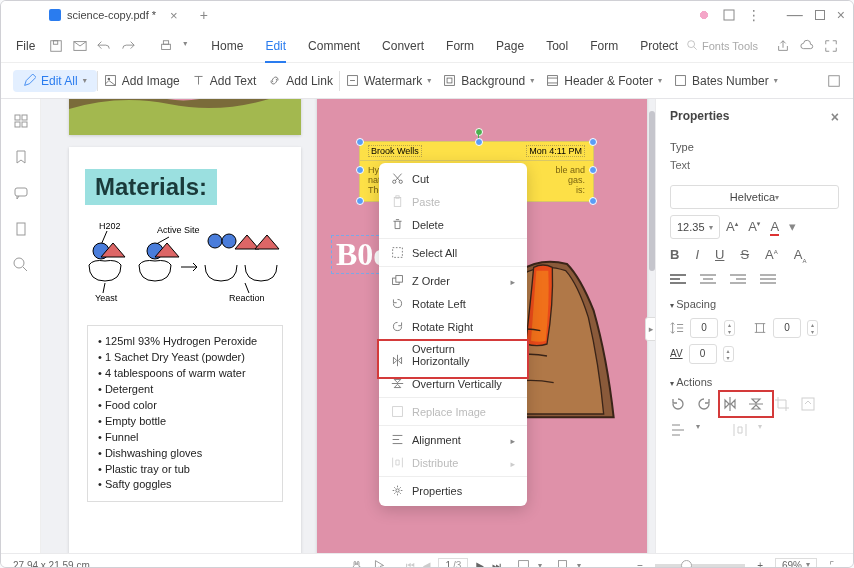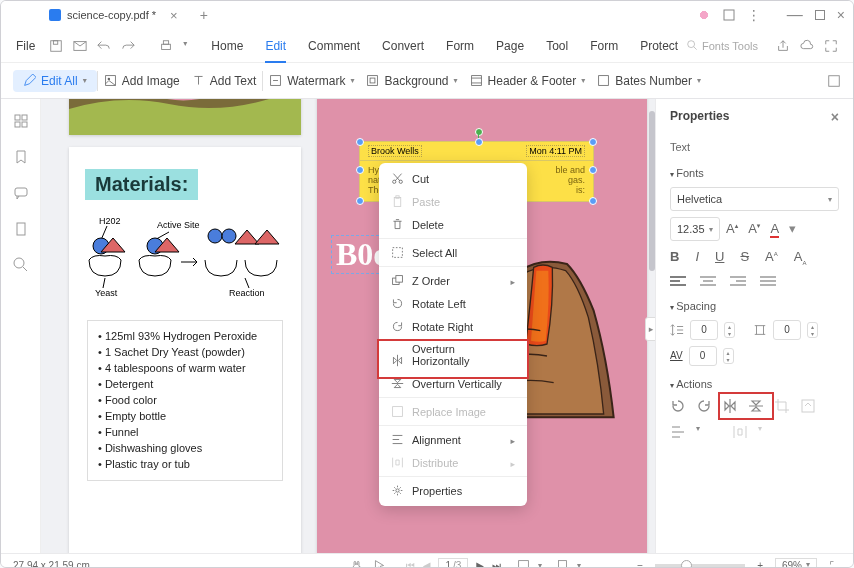--- a/index.html
+++ b/index.html
@@ -27,21 +27,21 @@
 .tool-caret { font-size: 8px; color: #888; }
 .divider { width: 1px; height: 20px; background: #e0e0e0; }
 .main { display: flex; height: 454px; }
 .left-sidebar { width: 40px; background: #fff; display: flex; flex-direction: column; align-items: center; gap: 20px; padding-top: 14px; color: #999; border-right: 1px solid #eee;}
 .left-sidebar svg { width: 16px; height: 16px; }
 .canvas { flex: 1; background: #f0f1f4; position: relative; overflow: hidden; }
 .page { position: absolute; background: #fff; box-shadow: 0 1px 3px rgba(0,0,0,0.15); }
 .page1 { left: 28px; top: -60px; width: 232px; height: 96px; background: #df91a9; overflow: hidden; }
 .page2 { left: 28px; top: 48px; width: 232px; height: 450px; }
 .page3 { left: 276px; top: -30px; width: 330px; height: 530px; background: #df91a9; position: absolute; }
-.materials-hdr { background: #9be0e0; color: #1a3a3a; font-weight: 900; font-size: 20px; padding: 4px 10px; margin: 22px 16px 0; display: inline-block; }
+.materials-hdr { background: #9be0e0; color: #1a3a3a; font-weight: 900; font-size: 24px; padding: 4px 10px; margin: 22px 16px 0; display: inline-block; }
 .chem-diagram { margin: 14px 8px; font-size: 9px; }
 .materials-list { margin: 8px 18px; font-size: 11px; color: #222; line-height: 1.45; border: 1px solid #ddd; padding: 8px 10px; }
 .sticky { position: absolute; left: 42px; top: 72px; width: 235px; background: #fde047; border: 1px solid #d9c766; font-size: 9px; }
 .sticky-hdr { display: flex; justify-content: space-between; padding: 3px 8px; border-bottom: 1px solid #d9c766; font-size: 9px; }
 .sticky-body { padding: 4px 8px 6px; color: #7a6410; }
 .handle { position: absolute; width: 8px; height: 8px; background: #5b9df6; border: 1px solid #fff; border-radius: 50%; }
 .rot-handle { position: absolute; width: 8px; height: 8px; background: #4caf50; border: 1px solid #fff; border-radius: 50%; }
 .boo-text { position: absolute; left: 14px; top: 166px; font-size: 32px; color: #fff; font-family: cursive; font-weight:600; border:1px dashed #7aa9e8; padding:0 4px;}
 .volcano-pipe { position:absolute; left:150px; top:340px; width:2px; height:78px; background:#222;}
 .context-menu { position: absolute; left: 378px; top: 162px; width: 148px; background: #fff; border-radius: 6px; box-shadow: 0 4px 16px rgba(0,0,0,0.18); padding: 4px 0; font-size: 11px; z-index: 100; }
@@ -54,21 +54,21 @@
 .scrollbar { position: absolute; right: 0; top: 12px; width: 6px; height: 160px; background: #c5c5cc; border-radius: 3px; }
 .word-badge { position: absolute; right: 18px; top: 16px; width: 18px; height: 18px; background: #3b6fc9; border-radius:50%; display:flex; align-items:center; justify-content:center; color:#fff; font-size:9px; font-weight:bold; border:2px solid #fff; box-shadow:0 1px 3px rgba(0,0,0,0.2);}
 .right-arrow { position: absolute; right: -2px; top: 218px; width: 12px; height: 24px; background: #fff; border: 1px solid #ddd; border-radius: 3px 0 0 3px; display:flex; align-items:center; justify-content:center; color:#888; font-size:9px;}
 .properties { width: 198px; background: #fff; border-left: 1px solid #eaeaec; padding: 10px 14px; font-size: 11px; color: #444; position: relative; }
 .prop-title { font-size: 12px; font-weight: 600; margin-bottom: 16px; display:flex; justify-content:space-between;}
 .prop-close { color:#888; font-size:14px;}
 .prop-label { font-size: 11px; color: #555; margin-bottom: 6px; }
 .prop-value { font-size: 11px; color: #666; margin-bottom: 14px; }
 .prop-section { font-size: 11px; color: #555; margin: 12px 0 8px; }
 .prop-section::before { content: "▾ "; font-size: 8px; }
-.prop-select { width: 100%; height: 24px; border: 1px solid #ddd; border-radius: 3px; padding: 0 6px; font-size: 11px; background:#fff; display:flex; align-items:center; justify-content:space-between; margin-bottom:6px;}
+.prop-select { width: 100%; height: 24px; border: 1px solid #ddd; border-radius: 3px; padding: 0 18px; font-size: 11px; background:#fff; display:flex; align-items:center; justify-content:center; margin-bottom:6px;}
 .prop-row { display: flex; gap: 6px; align-items: center; margin-bottom: 8px; }
 .prop-num { width: 50px; height: 24px; border: 1px solid #ddd; border-radius: 3px; display:flex; align-items:center; padding:0 6px; font-size:11px; justify-content:space-between;}
 .font-tools { display: flex; gap: 10px; color: #666; }
 .font-tools span { font-size: 13px; }
 .align-tools { display: flex; gap: 14px; color: #888; margin:6px 0 10px;}
 .spacing-row { display:flex; align-items:center; gap:6px; margin-bottom:6px;}
 .spacing-row svg{width:14px;height:14px;}
 .spacing-input { width:28px; height:20px; border:1px solid #ddd; border-radius:3px; font-size:10px; text-align:center; display:flex;align-items:center;justify-content:center;}
 .spinner { display:flex; flex-direction:column; border:1px solid #ddd; border-radius:3px;}
 .spinner div{font-size:6px; padding:0 3px; color:#888;}
@@ -176,20 +176,26 @@
         <circle cx="6" cy="6" r="1.5" fill="#666"></circle>
         <path d="M2 12l4-4 8 6" fill="none" stroke="#666"></path>
       </svg>
     <span>Add Image</span>
   </div>
   <div class="tool-btn">
     <svg width="13" height="13" viewBox="0 0 16 16">
         <path d="M3 3h10M8 3v10" stroke="#666"></path>
       </svg>
     <span>Add Text</span>
+  </div>
+  <div class="tool-btn">
+    <svg width="13" height="13" viewBox="0 0 16 16">
+        <path d="M6 10a3 3 0 010-4l2-2a3 3 0 014 4M10 6a3 3 0 010 4l-2 2a3 3 0 01-4-4" fill="none" stroke="#666"></path>
+      </svg>
+    <span>Add Link</span>
   </div>
   <div class="divider"></div>
   <div class="tool-btn">
     <svg width="13" height="13" viewBox="0 0 16 16">
         <rect x="2" y="2" width="12" height="12" fill="none" stroke="#666"></rect>
         <path d="M5 8h6" stroke="#666"></path>
       </svg>
     <span>Watermark</span>
       <span class="tool-caret">▾</span>
   </div>
@@ -285,20 +291,21 @@
       <div class="materials-list">
         <div>• <span>125ml 93% Hydrogen Peroxide</span></div>
         <div>• <span>1 Sachet Dry Yeast (powder)</span></div>
         <div>• <span>4 tablespoons of warm water</span></div>
         <div>• <span>Detergent</span></div>
         <div>• <span>Food color</span></div>
         <div>• <span>Empty bottle</span></div>
         <div>• <span>Funnel</span></div>
         <div>• <span>Dishwashing gloves</span></div>
         <div>• <span>Plastic tray or tub</span></div>
+        <div>• <span>Safty goggles</span></div>
       </div>
     </div>
 
     <div class="page page3">
       <div class="sticky">
         <div class="sticky-hdr">
           <span style="border:1px dotted #b8a44a;padding:0 2px;">Brook Wells</span>
           <span style="border:1px dotted #b8a44a;padding:0 2px;">Mon 4:11 PM</span>
         </div>
         <div class="sticky-body" style="display:flex;justify-content:space-between;">
@@ -335,22 +342,22 @@
 
     <div class="scrollbar"></div>
     <div class="right-arrow">▸</div>
   </div>
 
   <div class="properties">
     <div class="prop-title">
         <span>Properties</span>
         <span class="prop-close">×</span>
       </div>
+    <div class="prop-label">Type</div>
     <div class="prop-value">Text</div>
-    <div class="prop-section">Fonts</div>
     <div class="prop-select">
         <span>Helvetica</span>
         <span class="tool-caret">▾</span>
       </div>
     <div class="prop-row">
       <div class="prop-num">
           <span>12.35</span>
           <span class="tool-caret">▾</span>
         </div>
       <div class="font-tools">

